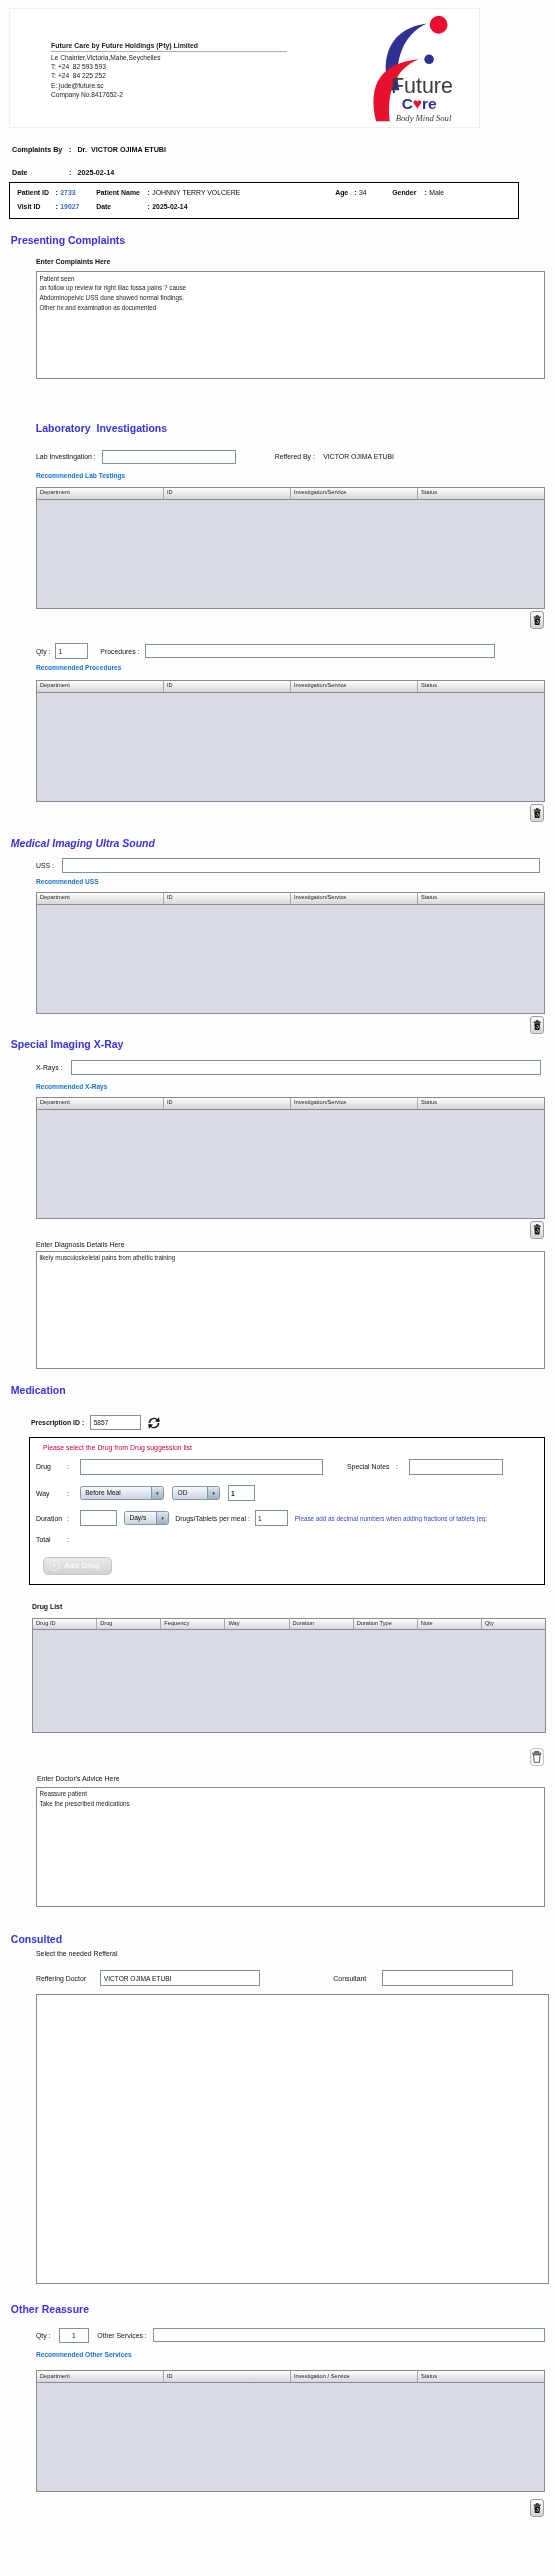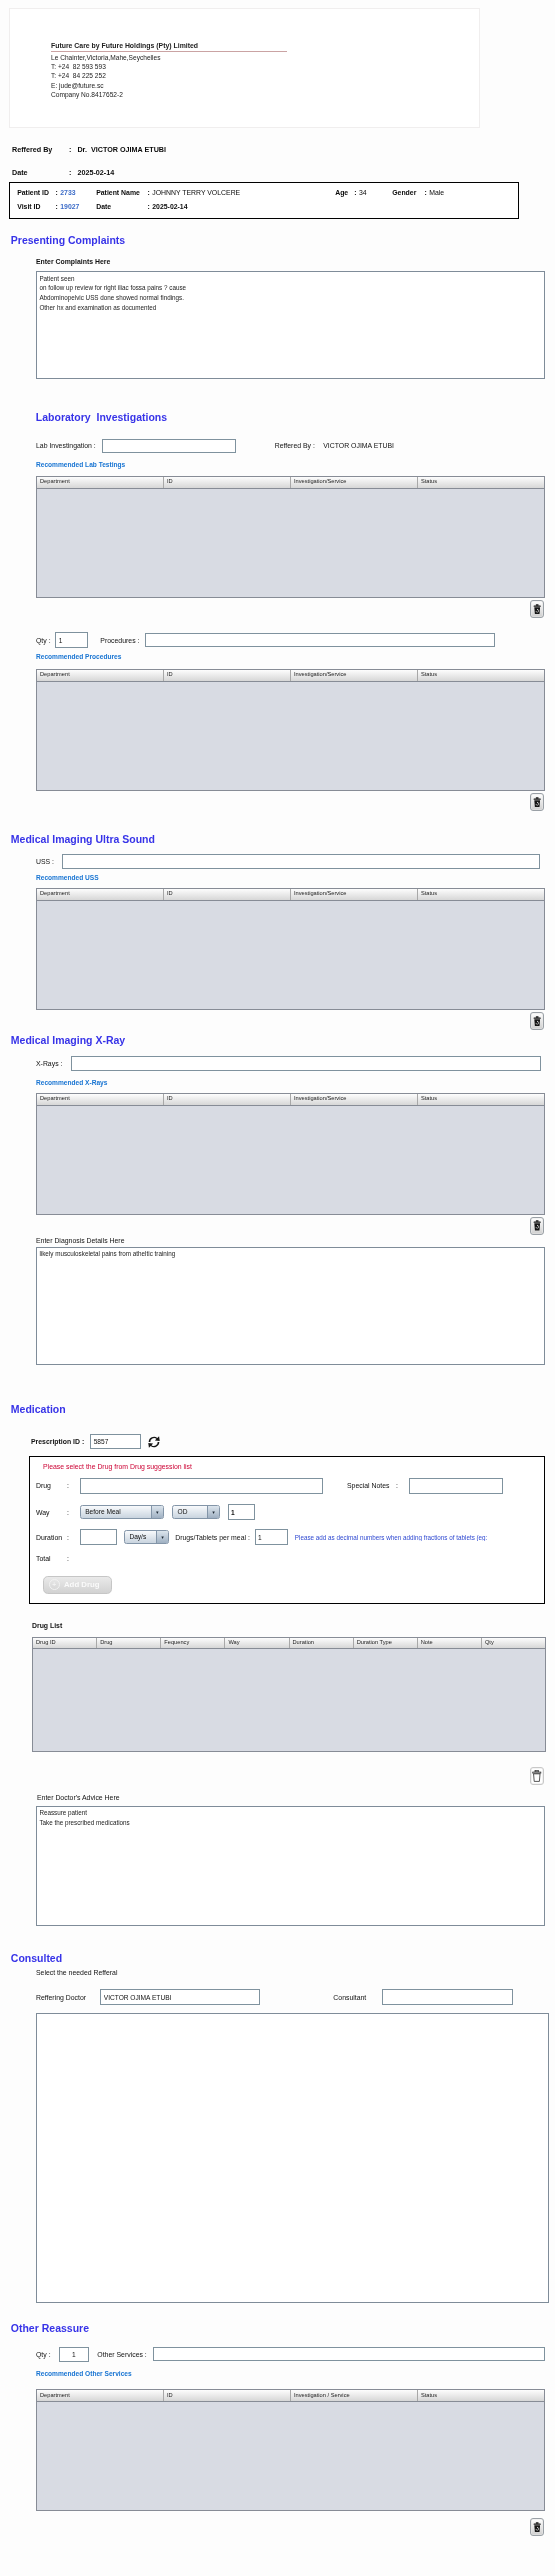--- a/index.html
+++ b/index.html
@@ -80,24 +80,35 @@
 
   <div class="hdr-card">
     <div class="hdr-info">
       <div class="co-name pre">Future Care by Future Holdings (Pty) Limited</div>
       <div class="co-line">Le Chainter,Victoria,Mahe,Seychelles</div>
       <div class="co-line pre">T: +24  82 593 593</div>
       <div class="co-line pre">T: +24  84 225 252</div>
       <div class="co-line">E: jude@future.sc</div>
       <div class="co-line">Company No.8417652-2</div>
     </div>
+    <div class="logo-box">
+      <svg class="logo-svg" width="120" height="112" viewBox="0 0 200 188">
+        <path d="M55,128 C38,70 58,24 118,16 C78,34 62,80 72,128 Z" fill="#2e3192"></path>
+        <circle cx="138" cy="18" r="15" fill="#e8112d"></circle>
+        <path d="M33,180 C18,118 42,82 104,76 C66,92 50,130 56,180 Z" fill="#e8112d"></path>
+        <circle cx="122" cy="76" r="8" fill="#2e3192"></circle>
+        <text x="58" y="132" font-family="Liberation Sans, sans-serif" font-size="36" fill="#3b3b3b">Future</text>
+        <text x="76" y="160" font-family="Liberation Sans, sans-serif" font-size="26" font-weight="bold" fill="#2e3192"><tspan>C</tspan><tspan fill="#e8112d">♥</tspan><tspan>re</tspan></text>
+        <text x="66" y="180" font-family="Liberation Serif, serif" font-style="italic" font-size="14.5" fill="#3a3a3a">Body Mind Soul</text>
+      </svg>
+    </div>
   </div>
 
   <div class="crow" style="margin-top:16.7px;">
-    <span class="clbl">Reffered By</span>
+    <span class="clbl">Complaints By</span>
     <span class="ccol">:</span>
     <span class="pre">Dr.  VICTOR OJIMA ETUBI</span>
   </div>
   <div class="crow" style="margin-top:14.3px;">
     <span class="clbl">Date</span>
     <span class="ccol">:</span>
     <span>2025-02-14</span>
   </div>
 
   <div class="pbox">
@@ -137,21 +148,21 @@
     </div>
   </div>
 
   <div class="stitle" style="margin-top:15.5px;">Presenting Complaints</div>
   <div class="blbl" style="margin:10.8px 0 0 36px;">Enter Complaints Here</div>
   <textarea class="tarea" style="margin-top: 6.6px; height: 108px;">Patient seen
 on follow up review for right iliac fossa pains ? cause
 Abdominopelvic USS done showed normal findings.
 Other hx and examination as documented</textarea>
 
-  <div class="stitle pre" style="margin-top:32px;padding-left:25px;">Laboratory  Investigations</div>
+  <div class="stitle pre" style="margin-top:43px;padding-left:25px;">Laboratory  Investigations</div>
   <div class="frow" style="margin-top:14.3px;">
     <span class="lbl">Lab Investingation :</span>
     <input class="inp" style="margin-left: 6px; width: 134px; height: 14.3px;">
     <span class="lbl" style="margin-left:39px;">Reffered By :</span>
     <span class="lbl" style="margin-left:8.4px;">VICTOR OJIMA ETUBI</span>
   </div>
   <div class="slink" style="margin-top:8.4px;">Recommended Lab Testings</div>
   <div class="rtable" style="margin-top:6.6px;">
     <div class="thead">
       <span class="th">Department</span>
@@ -194,21 +205,21 @@
       <svg width="8.4" height="10.8" viewBox="0 0 14 18">
           <rect x="4.6" y="0.4" width="4.8" height="2.4" rx="0.8" fill="#141414"></rect>
           <rect x="1" y="2.4" width="12" height="2.3" rx="1" fill="#141414"></rect>
           <path d="M2.2 5.6 L11.8 5.6 L10.8 17.6 L3.2 17.6 Z" fill="#141414"></path>
           <path d="M5 11.6 a2.2 2.2 0 1 0 2.2-2.2" stroke="#ffffff" stroke-width="0.9" fill="none"></path>
           <path d="M7.3 8.1 l1.7 1.5 -2.2 0.6 z" fill="#ffffff"></path>
         </svg>
     </button>
   </div>
 
-  <div class="stitle" style="margin-top:22px;">Medical Imaging Ultra Sound</div>
+  <div class="stitle" style="margin-top:15px;font-style:italic;">Medical Imaging Ultra Sound</div>
   <div class="frow" style="margin-top:8.4px;">
     <span class="lbl">USS :</span>
     <input class="inp" style="margin-left: 8.4px; width: 478px; height: 14.3px;">
   </div>
   <div class="slink" style="margin-top:5.4px;">Recommended USS</div>
   <div class="rtable" style="margin-top:6px;">
     <div class="thead">
       <span class="th">Department</span>
       <span class="th">ID</span>
       <span class="th">Investigation/Service</span>
@@ -221,21 +232,21 @@
       <svg width="8.4" height="10.8" viewBox="0 0 14 18">
           <rect x="4.6" y="0.4" width="4.8" height="2.4" rx="0.8" fill="#141414"></rect>
           <rect x="1" y="2.4" width="12" height="2.3" rx="1" fill="#141414"></rect>
           <path d="M2.2 5.6 L11.8 5.6 L10.8 17.6 L3.2 17.6 Z" fill="#141414"></path>
           <path d="M5 11.6 a2.2 2.2 0 1 0 2.2-2.2" stroke="#ffffff" stroke-width="0.9" fill="none"></path>
           <path d="M7.3 8.1 l1.7 1.5 -2.2 0.6 z" fill="#ffffff"></path>
         </svg>
     </button>
   </div>
 
-  <div class="stitle" style="margin-top:3.6px;">Medical Imaging X-Ray</div>
+  <div class="stitle" style="margin-top:3.6px;">Special Imaging X-Ray</div>
   <div class="frow" style="margin-top:9.6px;">
     <span class="lbl">X-Rays :</span>
     <input class="inp" style="margin-left: 8.4px; width: 470px; height: 14.3px;">
   </div>
   <div class="slink" style="margin-top:8.4px;">Recommended X-Rays</div>
   <div class="rtable" style="margin-top:6px;">
     <div class="thead">
       <span class="th">Department</span>
       <span class="th">ID</span>
       <span class="th">Investigation/Service</span>
@@ -251,21 +262,21 @@
           <path d="M2.2 5.6 L11.8 5.6 L10.8 17.6 L3.2 17.6 Z" fill="#141414"></path>
           <path d="M5 11.6 a2.2 2.2 0 1 0 2.2-2.2" stroke="#ffffff" stroke-width="0.9" fill="none"></path>
           <path d="M7.3 8.1 l1.7 1.5 -2.2 0.6 z" fill="#ffffff"></path>
         </svg>
     </button>
   </div>
 
   <div class="lbl" style="margin:2.4px 0 0 36px;">Enter Diagnosis Details Here</div>
   <textarea class="tarea" style="margin-top: 2.4px; height: 118px;">likely musculoskeletal pains from atheltic training</textarea>
 
-  <div class="stitle" style="margin-top:38px;">Medication</div>
+  <div class="stitle" style="margin-top:15px;">Medication</div>
   <div class="frow" style="margin-top:18px;margin-left:31px;">
     <span class="blbl">Prescription ID :</span>
     <input class="inp" style="margin-left: 6px; width: 51px; height: 15.5px;" value="5857">
     <span style="margin-left:4.8px;display:inline-flex;">
       <svg width="16" height="16" viewBox="0 0 24 24">
         <path d="M4 12 a8 8 0 0 1 13 -6 l2.6 -2.6 1 7.2 -7.2 -1 2.3 -2.3 a5.6 5.6 0 0 0 -9.2 4.7 z" fill="#161616"></path>
         <path d="M20 12 a8 8 0 0 1 -13 6 l-2.6 2.6 -1 -7.2 7.2 1 -2.3 2.3 a5.6 5.6 0 0 0 9.2 -4.7 z" fill="#161616"></path>
       </svg>
     </span>
   </div>

